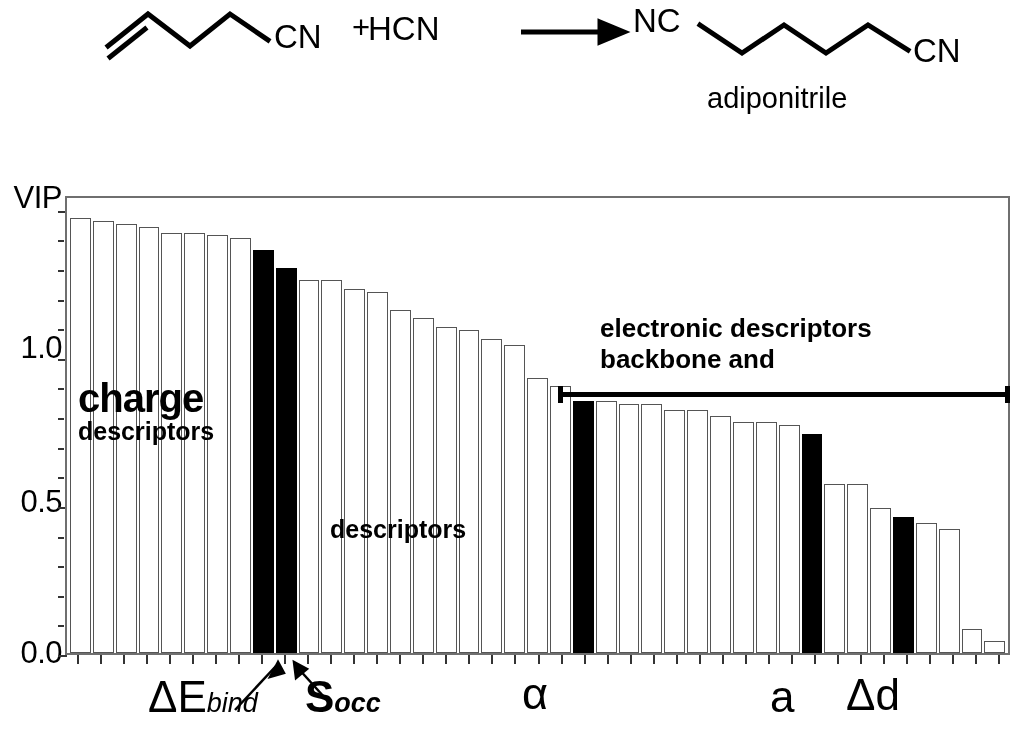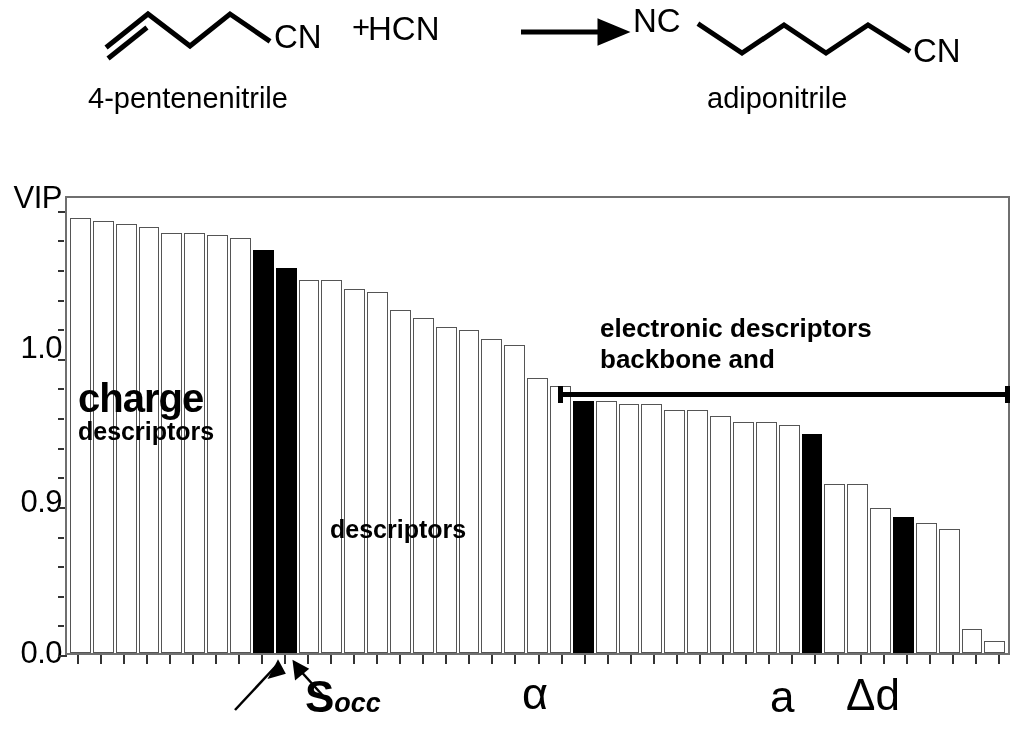--- a/index.html
+++ b/index.html
@@ -77,30 +77,29 @@
     <g stroke="#000" stroke-width="5" fill="#000">
       <line x1="521" y1="32" x2="600" y2="32"></line>
       <polygon points="600,22 624,32 600,42"></polygon>
     </g>
   </svg>
   <div class="rxn-txt" style="position:absolute;left:274px;top:18px;font-size:33px;">CN</div>
   <div class="rxn-txt" style="position:absolute;left:352px;top:10px;font-size:31px;">+</div>
   <div class="rxn-txt" style="position:absolute;left:368px;top:10px;font-size:33px;text-align:center;">HCN</div>
   <div class="rxn-txt" style="position:absolute;left:633px;top:2px;font-size:33px;">NC</div>
   <div class="rxn-txt" style="position:absolute;left:913px;top:32px;font-size:33px;">CN</div>
-  <div class="rxn-name" id="name-left">4-pentenenitrile</div>
   <div class="rxn-name" id="name-right">adiponitrile</div>
 </div>
 
 <div id="chart">
 
   <div id="ylabels">
     <div class="ylab" style="top:48px;">VIP</div>
     <div class="ylab" style="top:198px;">1.0</div>
-    <div class="ylab" style="top:352px;">0.9</div>
+    <div class="ylab" style="top:352px;">0.5</div>
     <div class="ylab" style="top:503px;">0.0</div>
   </div>
   <div id="yticks" style="position: absolute; left: 0px; top: 46px; width: 65px; height: 459px;">
       <div class="ytick" style="top: 459px;"></div>
       <div class="ytick minor" style="top: 429.387px;"></div>
       <div class="ytick minor" style="top: 399.774px;"></div>
       <div class="ytick minor" style="top: 370.161px;"></div>
       <div class="ytick minor" style="top: 340.548px;"></div>
       <div class="ytick" style="top: 310.935px;"></div>
       <div class="ytick minor" style="top: 281.323px;"></div>
@@ -218,20 +217,21 @@
 
   <div id="grp-steric">
     <div class="grp-sm">descriptors</div>
   </div>
 
   <div id="grp-back">
     <div>electronic descriptors</div>
     <div>backbone and</div>
   </div>
 
+  <div class="xlab" id="xl-de"><span>ΔE</span><span class="sub">bind</span></div>
 
   <div class="xlab" id="xl-so"><span>S</span><span class="sub">occ</span></div>
 
   <div class="xlab" id="xl-alpha">α</div>
   <div class="xlab" id="xl-a">a</div>
   <div class="xlab" id="xl-dd">Δd</div>
 
   <svg id="arrows" viewBox="0 0 1024 603">
     <g stroke="#000" stroke-width="2.5" fill="#000">
       <line x1="235" y1="560" x2="276" y2="516"></line>

